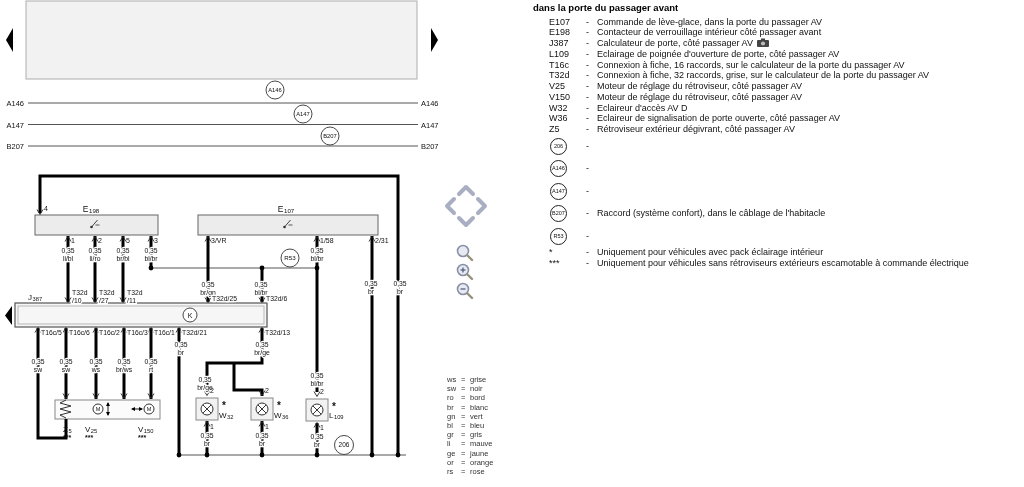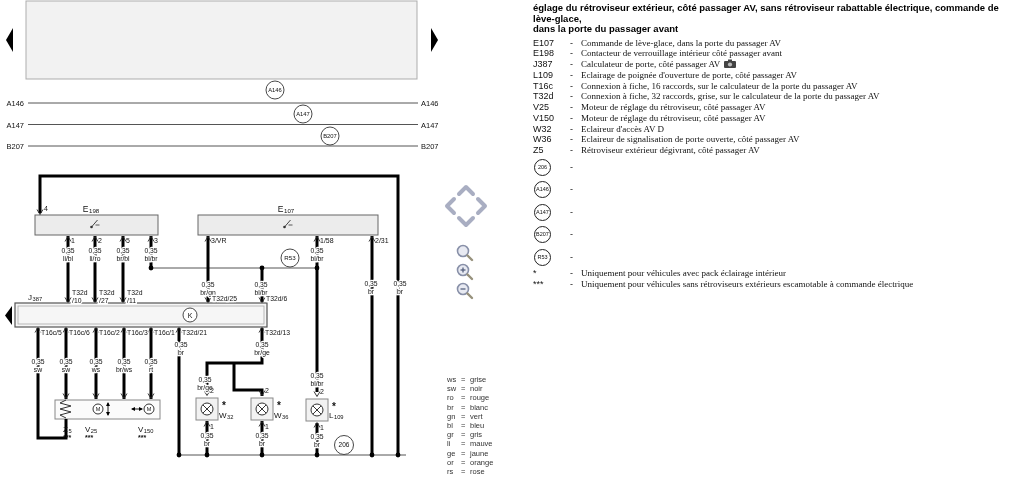--- a/index.html
+++ b/index.html
@@ -13,23 +13,23 @@
   #colors{position:absolute; left:447px; top:375px; font-size:7.5px; line-height:9.2px; color:#333;}
   #colors .crow{display:flex;}
   #colors .ab{width:14px;}
   #colors .eq{width:9px;}
   
   #legend{position:absolute; left:533px; top:3px; width:489px;}
   #legend .title{font-weight:bold; font-size:9.5px; line-height:10.5px; color:#000;}
   #lglist{margin-top:3px;}
   .lg-row{display:flex; align-items:baseline; font-size:9px; line-height:10.75px; color:#111;}
   .lg-row.circ{height:22.5px; align-items:center;}
-  .lg-code{width:37px; flex:none;}
+  .lg-code{width:37px; flex:none;margin-left:16px;}
   .lg-dash{width:11px; flex:none;}
-  .lg-desc{flex:1;font-family:Liberation Serif, serif;}
+  .lg-desc{flex:1;}
   .lg-circle{display:inline-flex; align-items:center; justify-content:center; width:15px; height:15px; border:1px solid #222; border-radius:50%; font-size:5.5px; margin-left:1px;}
   .cam{display:inline-block; vertical-align:-1px; margin-left:4px;}
 </style>
 </head>
 <body>
 
 <div id="stage">
 
   <svg id="diag" width="533" height="487" viewBox="0 0 533 487">
       <rect x="26" y="1" width="391" height="78" fill="#f2f2f2" stroke="#adadad" stroke-width="1"></rect>
@@ -283,21 +283,21 @@
         <span>grise</span>
       </div>
       <div class="crow">
         <span class="ab">sw</span>
         <span class="eq">=</span>
         <span>noir</span>
       </div>
       <div class="crow">
         <span class="ab">ro</span>
         <span class="eq">=</span>
-        <span>rouge</span>
+        <span>bord</span>
       </div>
       <div class="crow">
         <span class="ab">br</span>
         <span class="eq">=</span>
         <span>blanc</span>
       </div>
       <div class="crow">
         <span class="ab">gn</span>
         <span class="eq">=</span>
         <span>vert</span>
@@ -329,21 +329,20 @@
       </div>
       <div class="crow">
         <span class="ab">rs</span>
         <span class="eq">=</span>
         <span>rose</span>
       </div>
     </div>
 
   <div id="legend">
     <div class="title">
-      <div>églage du rétroviseur extérieur, côté passager AV, sans rétroviseur rabattable électrique, commande de lève-glace,</div>
       <div>dans la porte du passager avant</div>
     </div>
     <div id="lglist">
         <div class="lg-row">
           <span class="lg-code">E107</span>
           <span class="lg-dash">-</span>
           <span class="lg-desc">Commande de lève-glace, dans la porte du passager AV</span>
         </div>
         <div class="lg-row">
           <span class="lg-code">E198</span>
@@ -407,20 +406,21 @@
           <span class="lg-code"><span class="lg-circle">A146</span></span>
           <span class="lg-dash">-</span>
         </div>
         <div class="lg-row circ">
           <span class="lg-code"><span class="lg-circle">A147</span></span>
           <span class="lg-dash">-</span>
         </div>
         <div class="lg-row circ">
           <span class="lg-code"><span class="lg-circle">B207</span></span>
           <span class="lg-dash">-</span>
+          <span class="lg-desc">Raccord (système confort), dans le câblage de l'habitacle</span>
         </div>
         <div class="lg-row circ">
           <span class="lg-code"><span class="lg-circle">R53</span></span>
           <span class="lg-dash">-</span>
         </div>
         <div class="lg-row">
           <span class="lg-code">*</span>
           <span class="lg-dash">-</span>
           <span class="lg-desc">Uniquement pour véhicules avec pack éclairage intérieur</span>
         </div>

